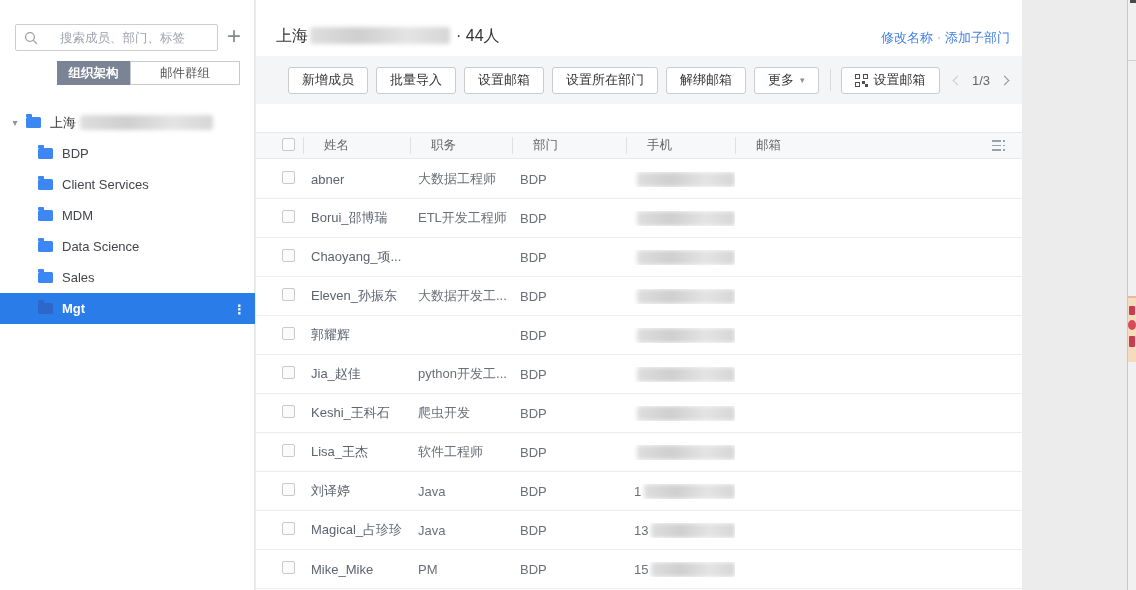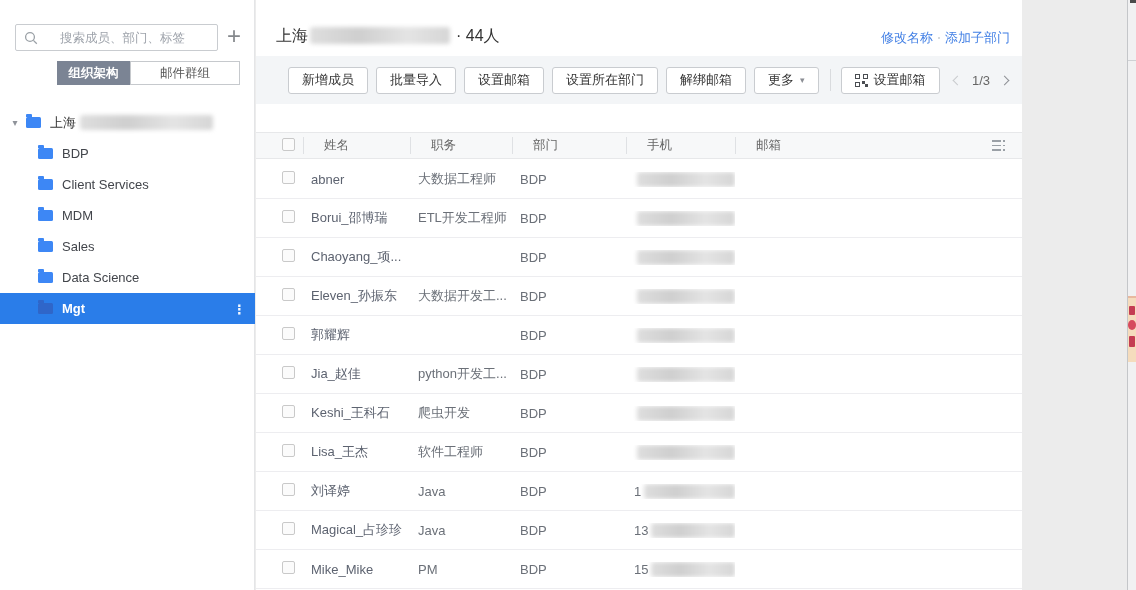--- a/index.html
+++ b/index.html
@@ -182,25 +182,25 @@
       <div class="tree-item child">
         <span class="folder"></span>
         <span>Client Services</span>
       </div>
       <div class="tree-item child">
         <span class="folder"></span>
         <span>MDM</span>
       </div>
       <div class="tree-item child">
         <span class="folder"></span>
+        <span>Data Science</span>
+      </div>
+      <div class="tree-item child">
+        <span class="folder"></span>
         <span>Sales</span>
-      </div>
-      <div class="tree-item child">
-        <span class="folder"></span>
-        <span>Data Science</span>
       </div>
       <div class="tree-item child selected">
         <span class="folder"></span>
         <span>Mgt</span>
         <span class="tree-dots">⋮</span>
       </div>
     </div>
   </aside>
 
   <main class="main">

